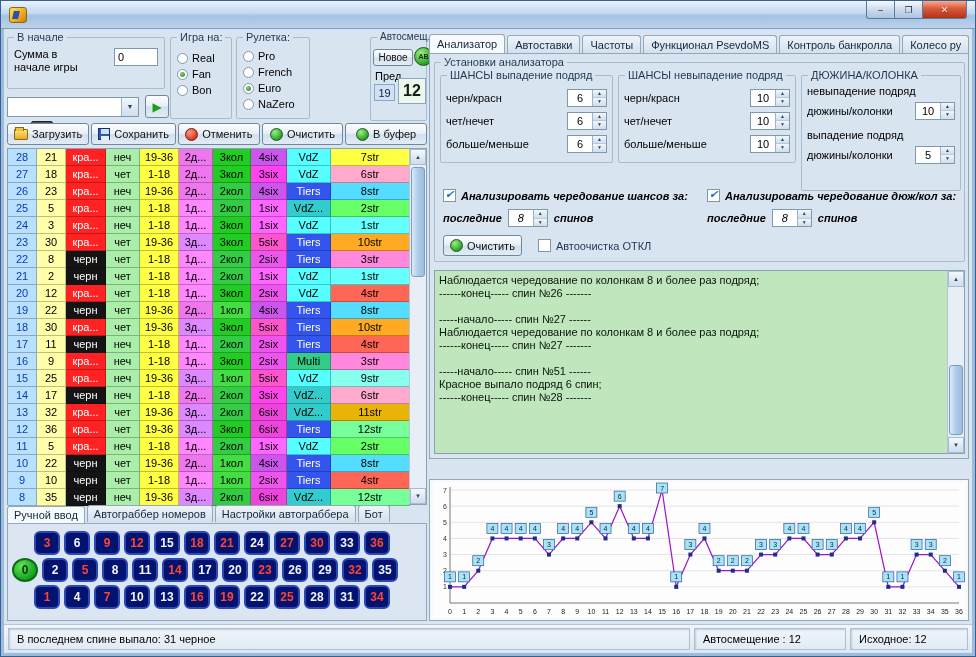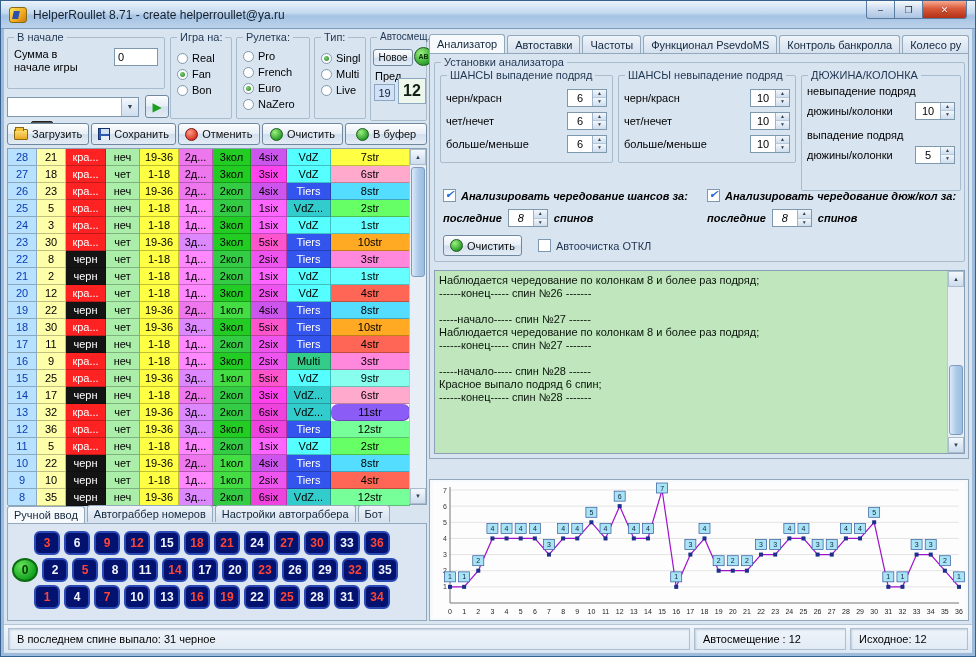--- a/index.html
+++ b/index.html
@@ -156,21 +156,20 @@
   .spanel.w2 { width:152px; }
   .spanel.w3 { width:118px; }
 </style>
 </head>
 <body>
 
 <div class="window">
 
   <div class="titlebar">
     <div class="app-icon"></div>
-    <div class="title">HelperRoullet 8.71 - create helperroullet@ya.ru</div>
     <div class="win-buttons">
       <div class="winbtn min">–</div>
       <div class="winbtn max">❐</div>
       <div class="winbtn close">✕</div>
     </div>
   </div>
 
   <div class="left-col">
 
     <div class="gbox begin-group">
@@ -220,35 +219,20 @@
       <div class="radio-row">
         <span class="radio on"></span>
         <span>Fan</span>
       </div>
       <div class="radio-row">
         <span class="radio"></span>
         <span>Bon</span>
       </div>
     </div>
 
-    <div class="gbox type-group">
-      <span class="glabel">Тип:</span>
-      <div class="radio-row">
-        <span class="radio on"></span>
-        <span>Singl</span>
-      </div>
-      <div class="radio-row">
-        <span class="radio"></span>
-        <span>Multi</span>
-      </div>
-      <div class="radio-row">
-        <span class="radio"></span>
-        <span>Live</span>
-      </div>
-    </div>
 
     <div class="gbox autoshift-group">
       <span class="glabel" style="font-size:10px">Автосмещ.</span>
       <div class="btn new-btn">Новое</div>
       <div class="ab-badge">АВ</div>
       <div class="prev-label">Пред.</div>
       <div class="prev-box">19</div>
       <div class="cur-box">12</div>
     </div>
 
@@ -460,21 +444,21 @@
           <div class="trow">
             <div class="tcell" style="background: rgb(184, 224, 255); color: rgb(10, 61, 176);">13</div>
             <div class="tcell" style="background: rgb(255, 255, 170); color: rgb(0, 0, 0);">32</div>
             <div class="tcell" style="background: rgb(255, 34, 34); color: rgb(255, 255, 255);">кра...</div>
             <div class="tcell" style="background: rgb(170, 238, 170); color: rgb(0, 0, 0);">чет</div>
             <div class="tcell" style="background: rgb(255, 255, 68); color: rgb(0, 0, 0);">19-36</div>
             <div class="tcell" style="background: rgb(221, 136, 255); color: rgb(0, 0, 0);">3д...</div>
             <div class="tcell" style="background: rgb(51, 204, 68); color: rgb(0, 0, 0);">2кол</div>
             <div class="tcell" style="background: rgb(238, 68, 221); color: rgb(0, 0, 0);">6six</div>
             <div class="tcell" style="background: rgb(51, 204, 204); color: rgb(0, 0, 0);">VdZ...</div>
-            <div class="tcell" style="background: #8b5cf6; color: rgb(0, 0, 0); border-radius: 7px;">11str</div>
+            <div class="tcell" style="background: #eab308; color: rgb(0, 0, 0);">11str</div>
           </div>
           <div class="trow">
             <div class="tcell" style="background: rgb(184, 224, 255); color: rgb(10, 61, 176);">12</div>
             <div class="tcell" style="background: rgb(255, 255, 170); color: rgb(0, 0, 0);">36</div>
             <div class="tcell" style="background: rgb(255, 34, 34); color: rgb(255, 255, 255);">кра...</div>
             <div class="tcell" style="background: rgb(170, 238, 170); color: rgb(0, 0, 0);">чет</div>
             <div class="tcell" style="background: rgb(255, 255, 68); color: rgb(0, 0, 0);">19-36</div>
             <div class="tcell" style="background: rgb(221, 136, 255); color: rgb(0, 0, 0);">3д...</div>
             <div class="tcell" style="background: rgb(34, 204, 34); color: rgb(0, 0, 0);">3кол</div>
             <div class="tcell" style="background: rgb(238, 68, 221); color: rgb(0, 0, 0);">6six</div>
@@ -753,21 +737,21 @@
 
       <div class="log-wrap">
         <div class="log-body" id="log-body">
             <div class="logline">Наблюдается чередование по колонкам 8 и более раз подряд;</div>
             <div class="logline">------конец----- спин №26 -------</div>
             <div class="logline">&nbsp;</div>
             <div class="logline">-----начало----- спин №27 ------</div>
             <div class="logline">Наблюдается чередование по колонкам 8 и более раз подряд;</div>
             <div class="logline">------конец----- спин №27 -------</div>
             <div class="logline">&nbsp;</div>
-            <div class="logline">-----начало----- спин №28 ------</div>
+            <div class="logline">-----начало----- спин №51 ------</div>
             <div class="logline">Красное выпало подряд 6 спин;</div>
             <div class="logline">------конец----- спин №28 -------</div>
           </div>
         <div class="vscroll">
           <div class="vs-arrow">▲</div>
           <div class="vs-thumb"></div>
           <div class="vs-arrow down">▼</div>
         </div>
       </div>
     </div>

